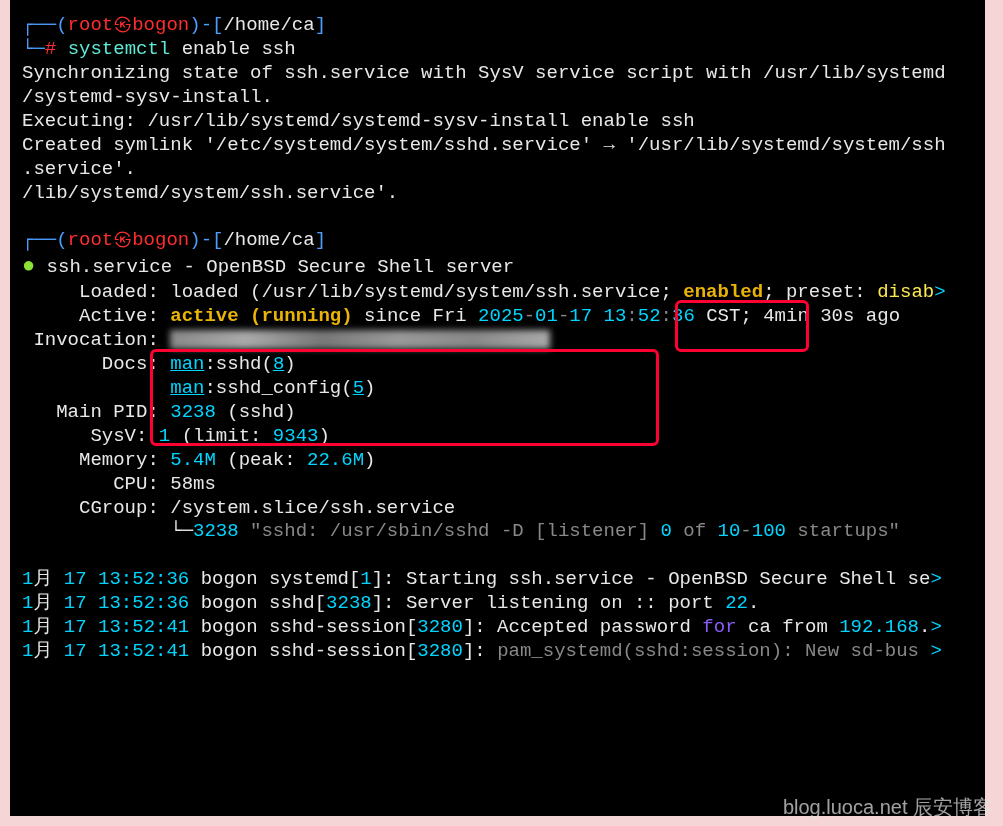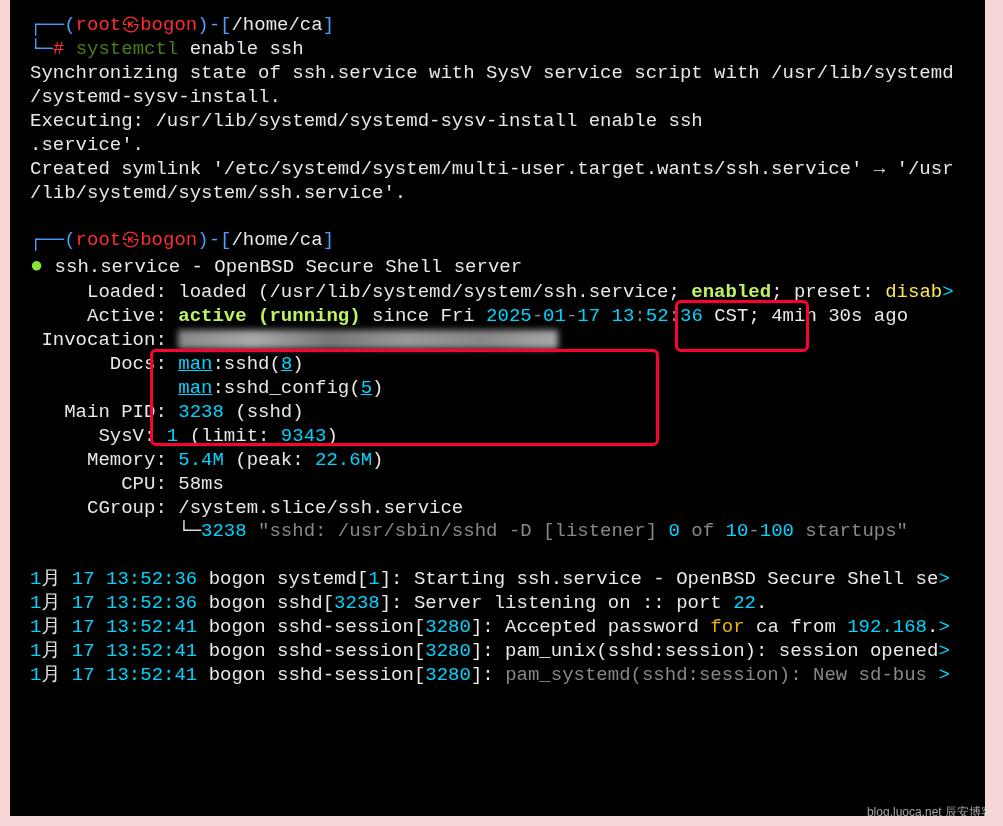--- a/index.html
+++ b/index.html
@@ -8,38 +8,38 @@
     width: 1003px;
     height: 826px;
     font-family: 'Consolas', 'Monaco', 'Courier New', monospace;
     font-size: 19px;
     line-height: 1.26;
     position: relative;
   }
   .terminal {
     background: #000;
     color: #e0e0e0;
-    padding: 14px 4px 10px 20px;
+    padding: 14px 4px 10px 12px;
     width: 975px;
     margin: 0 10px;
     position: relative;
     height: 816px;
     overflow: hidden;
     font-weight: 500;
   }
   .line { white-space: pre; }
   .red { color: #ff2d2d; }
   .blue { color: #4d9dff; }
   .cyan { color: #00d5ff; }
-  .green-b { color: #bef264; font-weight: bold; }
+  .green-b { color: #eab308; font-weight: bold; }
   .yellow { color: #fce94f; }
-  .orange { color: #eab308; font-family: Liberation Mono, monospace; }
+  .orange { color: #8b5cf6; font-family: Liberation Mono, monospace; }
   .gray { color: #888; }
   .white { color: #e8e8e8; }
-  .lgreen { color: #4d7c0f; text-align: center; }
+  .lgreen { color: #5eead4; text-align: center; }
   .underline { text-decoration: underline; }
   .bullet-green { color: #8ae234; font-size: 22px; }
   
   .redbox1 {
     position: absolute;
     border: 3px solid #ff0033;
     border-radius: 6px;
     left: 665px; top: 300px;
     width: 134px; height: 52px;
     pointer-events: none;
@@ -56,36 +56,36 @@
     display:inline-block;
     width: 380px; height: 19px;
     background: linear-gradient(90deg,#888,#aaa,#777,#999,#888,#aaa);
     filter: blur(3px);
     vertical-align: middle;
   }
   .watermark {
     position: absolute;
     bottom: 6px; right: 10px;
     color: rgba(230,230,230,0.7);
-    font-size: 12px;
+    font-size: 20px;
     font-family: sans-serif;
   }
 </style>
 </head>
 <body>
 
 <div class="terminal">
 
 <div class="line"><span class="blue">┌──(</span><span class="red">root</span><span class="red">㉿</span><span class="red">bogon</span><span class="blue">)-[</span><span class="white">/home/ca</span><span class="blue">]</span></div>
 <div class="line"><span class="blue">└─</span><span class="red"># </span><span class="lgreen">systemctl</span><span class="white"> enable ssh</span></div>
 <div class="line white">Synchronizing state of ssh.service with SysV service script with /usr/lib/systemd</div>
 <div class="line white">/systemd-sysv-install.</div>
 <div class="line white">Executing: /usr/lib/systemd/systemd-sysv-install enable ssh</div>
+<div class="line white">Created symlink '/etc/systemd/system/sshd.service' → '/usr/lib/systemd/system/ssh</div>
 <div class="line white">.service'.</div>
-<div class="line white">Created symlink '/etc/systemd/system/multi-user.target.wants/ssh.service' → '/usr</div>
 <div class="line white">/lib/systemd/system/ssh.service'.</div>
 <div class="line">&nbsp;</div>
 
 <div class="line"><span class="blue">┌──(</span><span class="red">root</span><span class="red">㉿</span><span class="red">bogon</span><span class="blue">)-[</span><span class="white">/home/ca</span><span class="blue">]</span></div>
 
 <div class="line"><span class="bullet-green">●</span><span class="white"> </span><span class="white">ssh.service - OpenBSD Secure Shell server</span></div>
 <div class="line"><span class="white">     Loaded: loaded (/usr/lib/systemd/system/ssh.service; </span><span class="green-b">enabled</span><span class="white">; preset: </span><span class="yellow">disab</span><span class="cyan">&gt;</span></div>
 <div class="line"><span class="white">     Active: </span><span class="green-b">active (running)</span><span class="white"> since Fri </span><span class="cyan">2025</span><span class="gray">-</span><span class="cyan">01</span><span class="gray">-</span><span class="cyan">17</span><span> </span><span class="cyan">13</span><span class="gray">:</span><span class="cyan">52</span><span class="gray">:</span><span class="cyan">36</span><span class="white"> CST; 4min 30s ago</span></div>
 <div class="line"><span class="white"> Invocation: </span><span class="blur-bar"></span></div>
 <div class="line"><span class="white">       Docs: </span><span class="cyan underline">man</span><span class="white">:sshd(</span><span class="cyan underline">8</span><span class="white">)</span></div>
@@ -94,21 +94,20 @@
 <div class="line"><span class="white">      SysV: </span><span class="cyan">1</span><span class="white"> (limit: </span><span class="cyan">9343</span><span class="white">)</span></div>
 <div class="line"><span class="white">     Memory: </span><span class="cyan">5.4M</span><span class="white"> (peak: </span><span class="cyan">22.6M</span><span class="white">)</span></div>
 <div class="line white">        CPU: 58ms</div>
 <div class="line white">     CGroup: /system.slice/ssh.service</div>
 <div class="line"><span class="white">             └─</span><span class="cyan">3238</span><span class="gray"> "sshd: /usr/sbin/sshd -D [listener] </span><span class="cyan">0</span><span class="gray"> of </span><span class="cyan">10</span><span class="gray">-</span><span class="cyan">100</span><span class="gray"> startups"</span></div>
 <div class="line">&nbsp;</div>
 
 <div class="line"><span class="cyan">1</span><span class="white">月 </span><span class="cyan">17</span> <span class="cyan">13:52:36</span><span class="white"> bogon systemd[</span><span class="cyan">1</span><span class="white">]: Starting ssh.service - OpenBSD Secure Shell se</span><span class="cyan">&gt;</span></div>
 <div class="line"><span class="cyan">1</span><span class="white">月 </span><span class="cyan">17</span> <span class="cyan">13:52:36</span><span class="white"> bogon sshd[</span><span class="cyan">3238</span><span class="white">]: Server listening on :: port </span><span class="cyan">22</span><span class="white">.</span></div>
 <div class="line"><span class="cyan">1</span><span class="white">月 </span><span class="cyan">17</span> <span class="cyan">13:52:41</span><span class="white"> bogon sshd-session[</span><span class="cyan">3280</span><span class="white">]: Accepted password </span><span class="orange">for</span><span class="white"> ca from </span><span class="cyan">192.168</span><span class="white">.</span><span class="cyan">&gt;</span></div>
-<div class="line"><span class="cyan">1</span><span class="white">月 </span><span class="cyan">17</span> <span class="cyan">13:52:41</span><span class="white"> bogon sshd-session[</span><span class="cyan">3280</span><span class="white">]: pam_unix(sshd:session): session opened</span><span class="cyan">&gt;</span></div>
 <div class="line"><span class="cyan">1</span><span class="white">月 </span><span class="cyan">17</span> <span class="cyan">13:52:41</span><span class="white"> bogon sshd-session[</span><span class="cyan">3280</span><span class="white">]: </span><span class="gray">pam_systemd(sshd:session): New sd-bus </span><span class="cyan">&gt;</span></div>
 
 <div class="redbox1"></div>
 <div class="redbox2"></div>
 
 </div>
 
 <div class="watermark">blog.luoca.net 辰安博客</div>
 
 </body></html>

